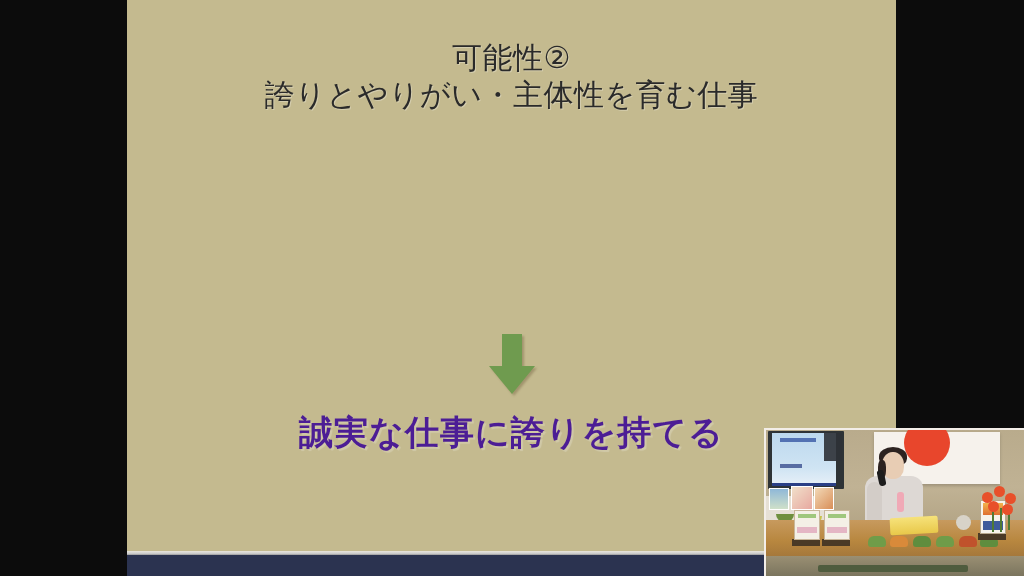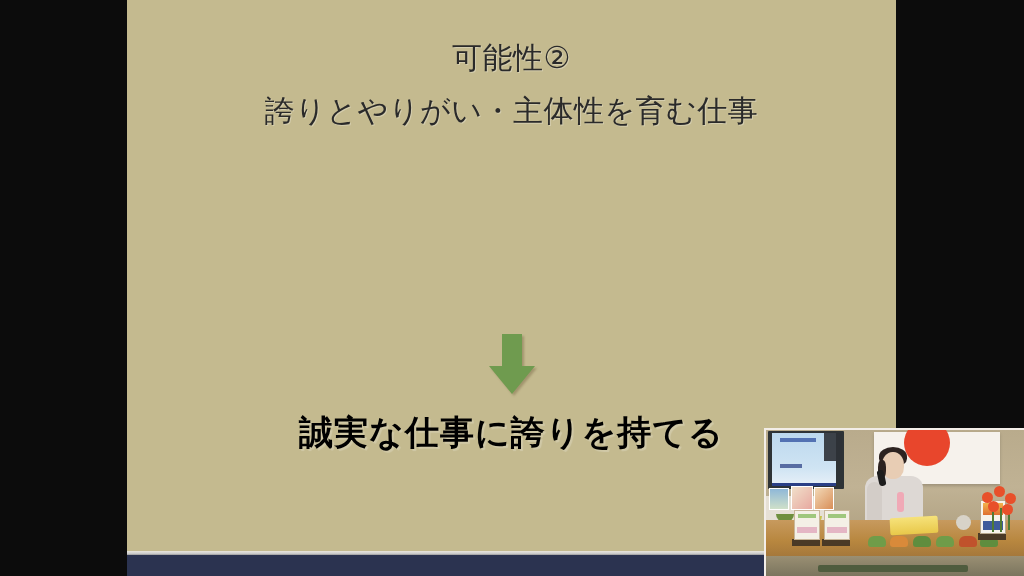--- a/index.html
+++ b/index.html
@@ -54,21 +54,21 @@
     letter-spacing: 0.5px;
     text-shadow: 1px 1px 0 rgba(255,255,255,0.28);
   }
   .title-line-1 {
     font-size: 30px;
     font-weight: 400;
   }
   .title-line-2 {
     font-size: 30px;
     font-weight: 400;
-    margin-top: 18px;
+    margin-top: 2px;
   }
 
   
   .headline-red {
     position: absolute;
     left: 0;
     top: 236px;
     width: 100%;
     text-align: center;
     font-size: 40px;
@@ -94,21 +94,21 @@
 
   
   .conclusion {
     position: absolute;
     left: 0;
     top: 410px;
     width: 100%;
     text-align: center;
     font-size: 34px;
     font-weight: 700;
-    color: #000000;
+    color: #4c1d95;
     letter-spacing: 1px;
     text-shadow: 2px 2px 1px rgba(255,255,255,0.22);
   }
 
   
   #bottom-band {
     position: absolute;
     left: 127px;
     top: 555px;
     width: 769px;

